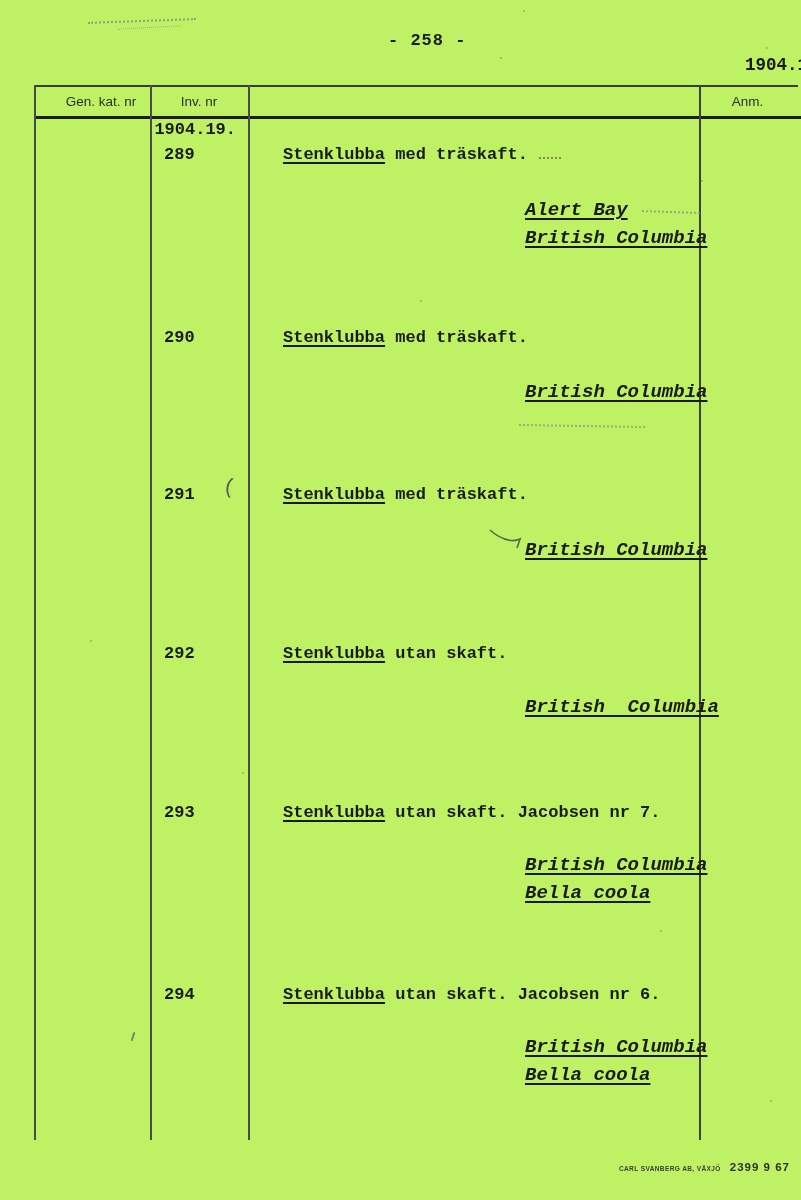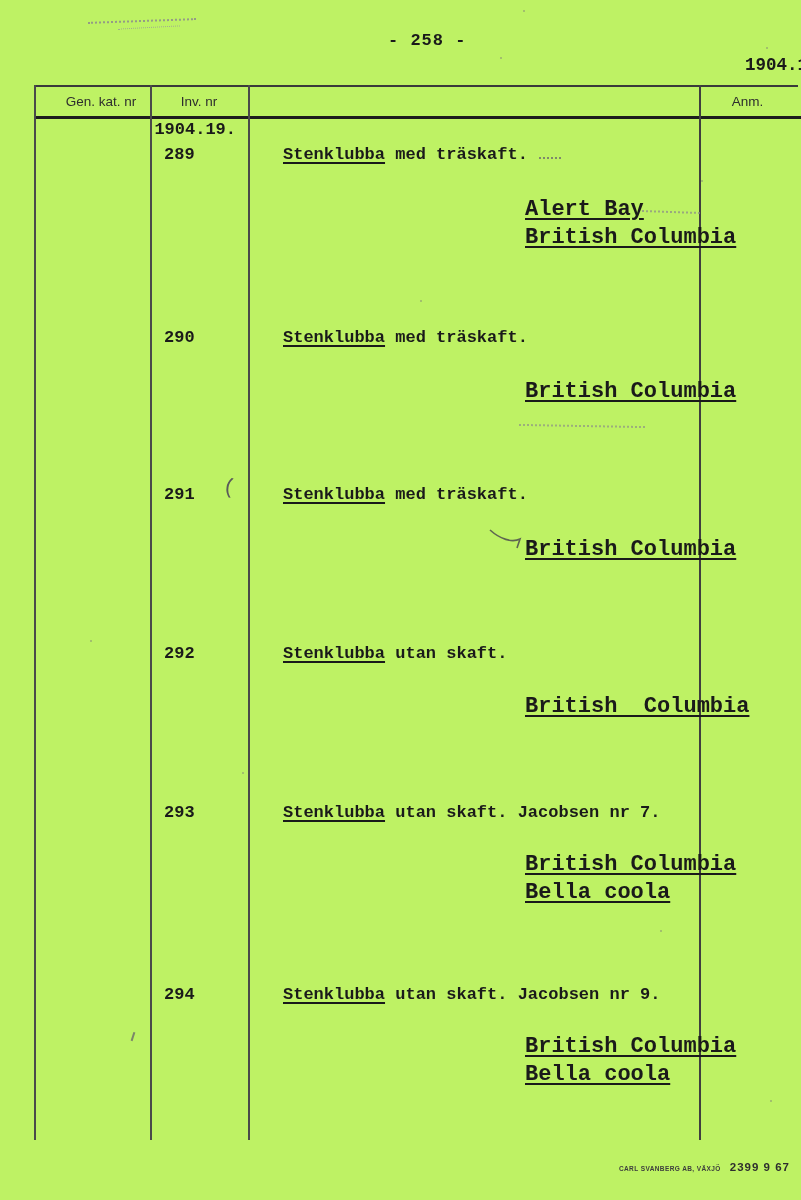--- a/index.html
+++ b/index.html
@@ -29,22 +29,22 @@
   .th.c1{left:43px;width:116px;}
   .th.c2{left:150px;width:98px;}
   .th.c4{left:699px;width:97px;}
   
   .group-number{position:absolute;top:120px;left:144px;width:95px;text-align:right;padding-right:3px;box-sizing:border-box;}
   
   .entry{position:absolute;left:0;width:100%;height:0;}
   .inv-nr{position:absolute;left:152px;width:92px;text-align:left;margin-left:12px;}
   .desc{position:absolute;left:283px;}
   .locs{position:absolute;left:525px;}
-  .loc{display:table;line-height:20px;margin-bottom:8px;font-weight:700;font-size:22px;white-space:pre;
-       text-decoration:underline;text-decoration-thickness:2px;text-underline-offset:3px;}
+  .loc{display:table;line-height:20px;margin-bottom:8px;font-weight:700;font-size:19px;white-space:pre;
+       text-decoration:underline;text-decoration-thickness:2px;text-underline-offset:3px;font-style:italic;}
   
   .printer{position:absolute;top:1152px;right:11px;display:flex;align-items:baseline;gap:9px;
            font-family:"Liberation Sans",sans-serif;color:#3d3d3d;}
   .printer .name{font-size:6.5px;letter-spacing:.4px;font-weight:700;}
   .printer .code{font-size:11.5px;font-weight:700;color:#2e2e2e;letter-spacing:1px;margin-top:9px;}
   
   .art{position:absolute;pointer-events:none;}
   .smudge1{top:20px;left:88px;width:108px;height:0;border-top:2px dotted #8d8d8d;transform:rotate(-2deg);opacity:.85;}
   .smudge2{top:27px;left:118px;width:62px;height:0;border-top:1px dotted #9a9a9a;transform:rotate(-3deg);opacity:.8;}
   .dots-289{top:157px;left:539px;width:22px;height:0;border-bottom:2px dotted #6f6f6f;opacity:.8;}
@@ -132,21 +132,21 @@
     <div class="inv-nr tw">293</div>
     <div class="desc tw"><span class="u">Stenklubba</span><span> utan skaft. Jacobsen nr 7.</span></div>
     <div class="locs" style="top:52px;">
       <div class="loc">British Columbia</div>
       <div class="loc">Bella coola</div>
     </div>
   </div>
 
   <div class="entry" style="top:985px;">
     <div class="inv-nr tw">294</div>
-    <div class="desc tw"><span class="u">Stenklubba</span><span> utan skaft. Jacobsen nr 9.</span></div>
+    <div class="desc tw"><span class="u">Stenklubba</span><span> utan skaft. Jacobsen nr 6.</span></div>
     <div class="locs" style="top:52px;">
       <div class="loc">British Columbia</div>
       <div class="loc">Bella coola</div>
     </div>
   </div>
   <div class="art tick-294"></div>
 
   <div class="printer">
     <span class="name">CARL SVANBERG AB, VÄXJÖ</span>
     <span class="code">2399 9 67</span>

